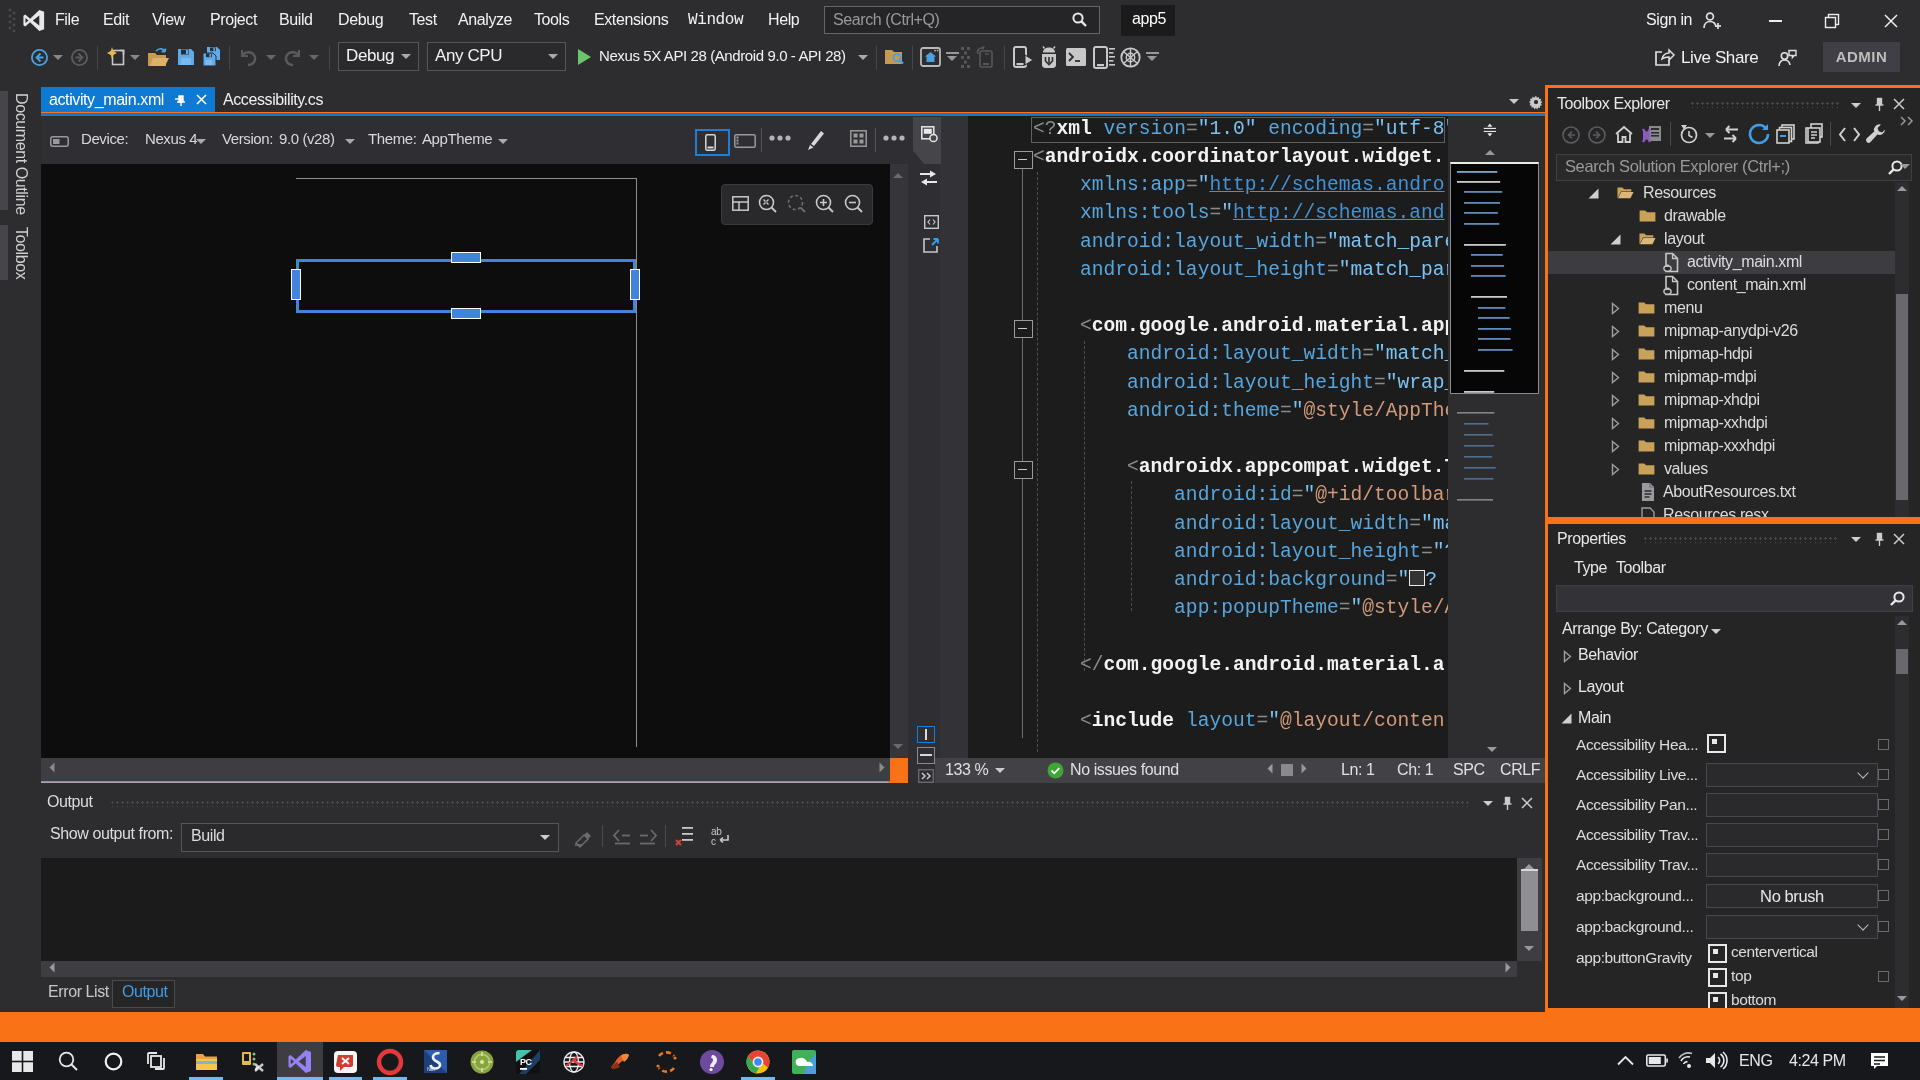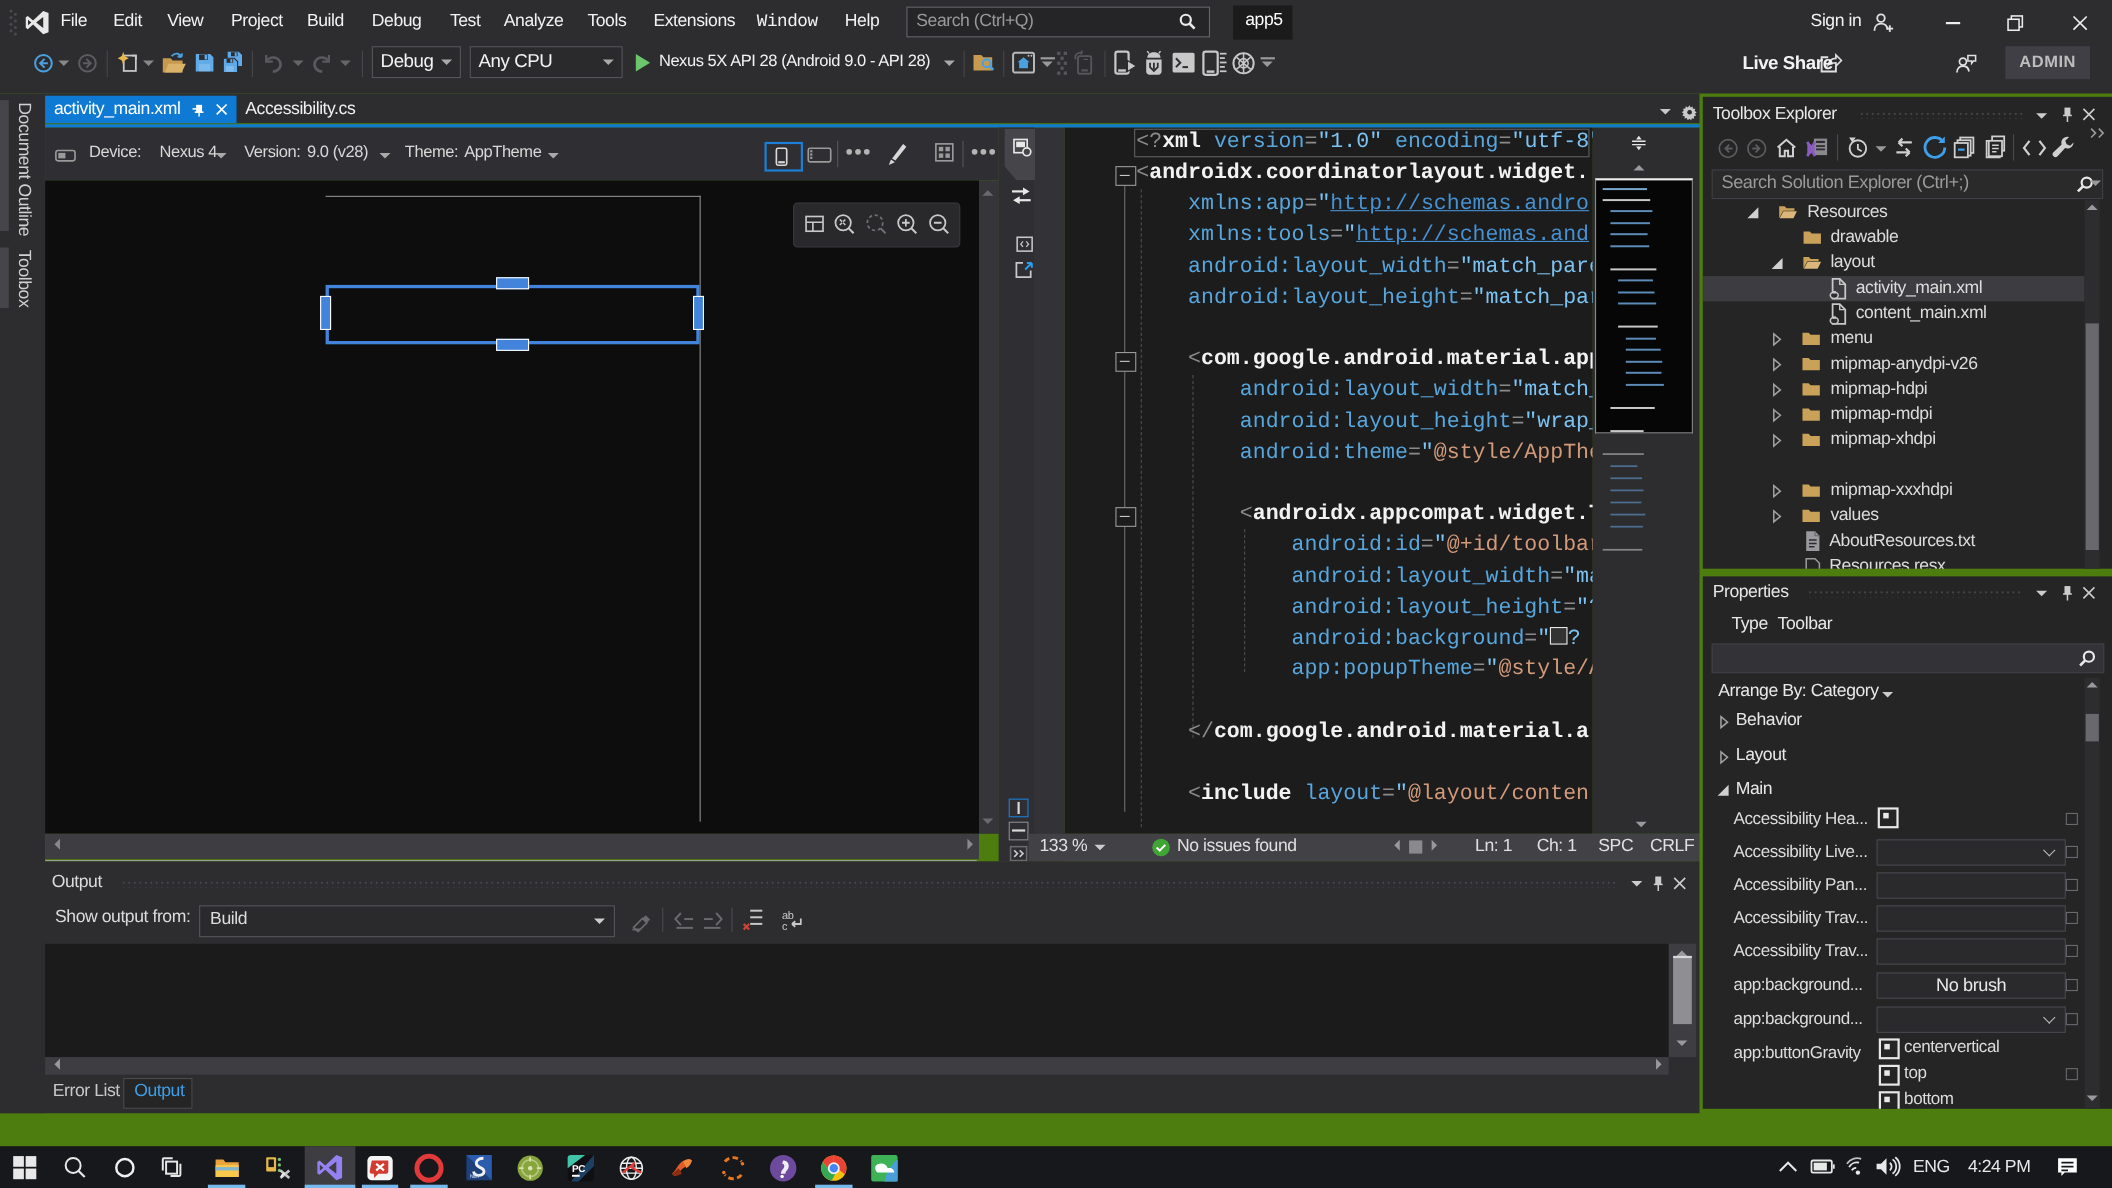--- a/index.html
+++ b/index.html
@@ -1,14 +1,14 @@
 <!DOCTYPE html>
 <html><head><meta charset="utf-8"><style>
 html,body{margin:0;padding:0;background:#000;}
-#root{position:relative;width:1920px;height:1080px;background:#4d7c0f;font-family:"Liberation Sans",sans-serif;overflow:hidden;letter-spacing:-0.4px;}
+#root{position:relative;width:1920px;height:1080px;background:#f97316;font-family:"Liberation Sans",sans-serif;overflow:hidden;letter-spacing:-0.4px;}
 .abs{position:absolute;}
 .txt{position:absolute;white-space:pre;}
 svg{position:absolute;overflow:visible;}
 .sep{position:absolute;width:1px;background:#46464a;}
 .caret{position:absolute;width:0;height:0;border-left:5px solid transparent;border-right:5px solid transparent;border-top:5px solid #999;}
 .cl{position:absolute;left:65px;white-space:pre;font-family:"Liberation Mono",monospace;font-size:19.6px;letter-spacing:0;color:#c8c8c8;}
 .d{color:#8a8a8a;}
 .el{color:#f2f2f2;font-weight:bold;}
 .an{color:#57a6dd;margin-top:16px;}
 .av{color:#7cc3f2;}
@@ -221,21 +221,21 @@
         <circle cx="10.5" cy="10.5" r="9.2" fill="none" stroke="#c8c8c8" stroke-width="1.8"></circle>
         <path d="M4,5 l13,11 M17,5 L4,16 M10.5,1.5 v18" stroke="#c8c8c8" stroke-width="1.4" fill="none"></path>
         <circle cx="10.5" cy="10.5" r="4.2" fill="none" stroke="#c8c8c8" stroke-width="1.4"></circle>
       </svg>
   <div class="abs" style="left:1146px;top:12px;width:13px;height:1.6px;background:#999;"></div>
   <div class="caret" style="left:1147px;top:16px;border-top-color:#999;"></div>
   <svg style="left:1654px;top:9px;" width="21" height="17" viewBox="0 0 21 17">
         <path d="M8,3 H2 V16 H15 V11" fill="none" stroke="#e0e0e0" stroke-width="1.7"></path>
         <path d="M8,10 C9,6 12,4 15,4 V1 L20,6 L15,11 V8 C12,8 10,8.5 8,10 Z" fill="none" stroke="#e0e0e0" stroke-width="1.5"></path>
       </svg>
-  <span class="txt" style="left:1584px;top:8px;font-weight:bold;">Live Share</span>
+  <span class="txt" style="left:1681px;top:8px;">Live Share</span>
   <svg style="left:1778px;top:9px;" width="19" height="18" viewBox="0 0 19 18">
         <circle cx="6.5" cy="7" r="3.2" fill="none" stroke="#e0e0e0" stroke-width="1.6"></circle>
         <path d="M1,17 C1,12.8 3.8,11 6.5,11 C9.2,11 11.5,12.6 12,16" fill="none" stroke="#e0e0e0" stroke-width="1.6"></path>
         <path d="M11,1.5 h7 v5 h-2 l-1.6,2 v-2 h-3.4 Z" fill="none" stroke="#e0e0e0" stroke-width="1.4"></path>
       </svg>
   <div class="abs" style="left:1823px;top:2px;width:77px;height:30px;background:#3f3f45;color:#bdbdbd;font-weight:bold;font-size:15px;letter-spacing:0.5px;text-align:center;line-height:30px;">ADMIN</div>
 </div>
 
 <div class="abs" id="lefttabs" style="left:0;top:85px;width:41px;height:927px;background:#2d2d30;">
   <div class="abs" style="left:0;top:6px;width:8px;height:119px;background:#46464a;"></div>
@@ -725,20 +725,29 @@
       </div>
   <div class="trow" style="top:301px;">
         <svg style="left:63px;top:5px;" width="9" height="13" viewBox="0 0 9 13">
           <path d="M1.5,1.5 L7.5,6.5 L1.5,11.5 Z" fill="none" stroke="#a0a0a0" stroke-width="1.4"></path>
         </svg>
         <svg class="folder" style="left:90px;" width="18" height="14" viewBox="0 0 18 14">
           <path d="M0.5,13.5 V1.5 H6.5 L8.5,3.5 H17.5 V13.5 Z" fill="#c9a159"></path>
         </svg>
         <span style="left:116px;">mipmap-xhdpi</span>
       </div>
+  <div class="trow" style="top:324px;">
+        <svg style="left:63px;top:5px;" width="9" height="13" viewBox="0 0 9 13">
+          <path d="M1.5,1.5 L7.5,6.5 L1.5,11.5 Z" fill="none" stroke="#a0a0a0" stroke-width="1.4"></path>
+        </svg>
+        <svg class="folder" style="left:90px;" width="18" height="14" viewBox="0 0 18 14">
+          <path d="M0.5,13.5 V1.5 H6.5 L8.5,3.5 H17.5 V13.5 Z" fill="#c9a159"></path>
+        </svg>
+        <span style="left:116px;">mipmap-xxhdpi</span>
+      </div>
   <div class="trow" style="top:347px;">
         <svg style="left:63px;top:5px;" width="9" height="13" viewBox="0 0 9 13">
           <path d="M1.5,1.5 L7.5,6.5 L1.5,11.5 Z" fill="none" stroke="#a0a0a0" stroke-width="1.4"></path>
         </svg>
         <svg class="folder" style="left:90px;" width="18" height="14" viewBox="0 0 18 14">
           <path d="M0.5,13.5 V1.5 H6.5 L8.5,3.5 H17.5 V13.5 Z" fill="#c9a159"></path>
         </svg>
         <span style="left:116px;">mipmap-xxxhdpi</span>
       </div>
   <div class="trow" style="top:370px;">

